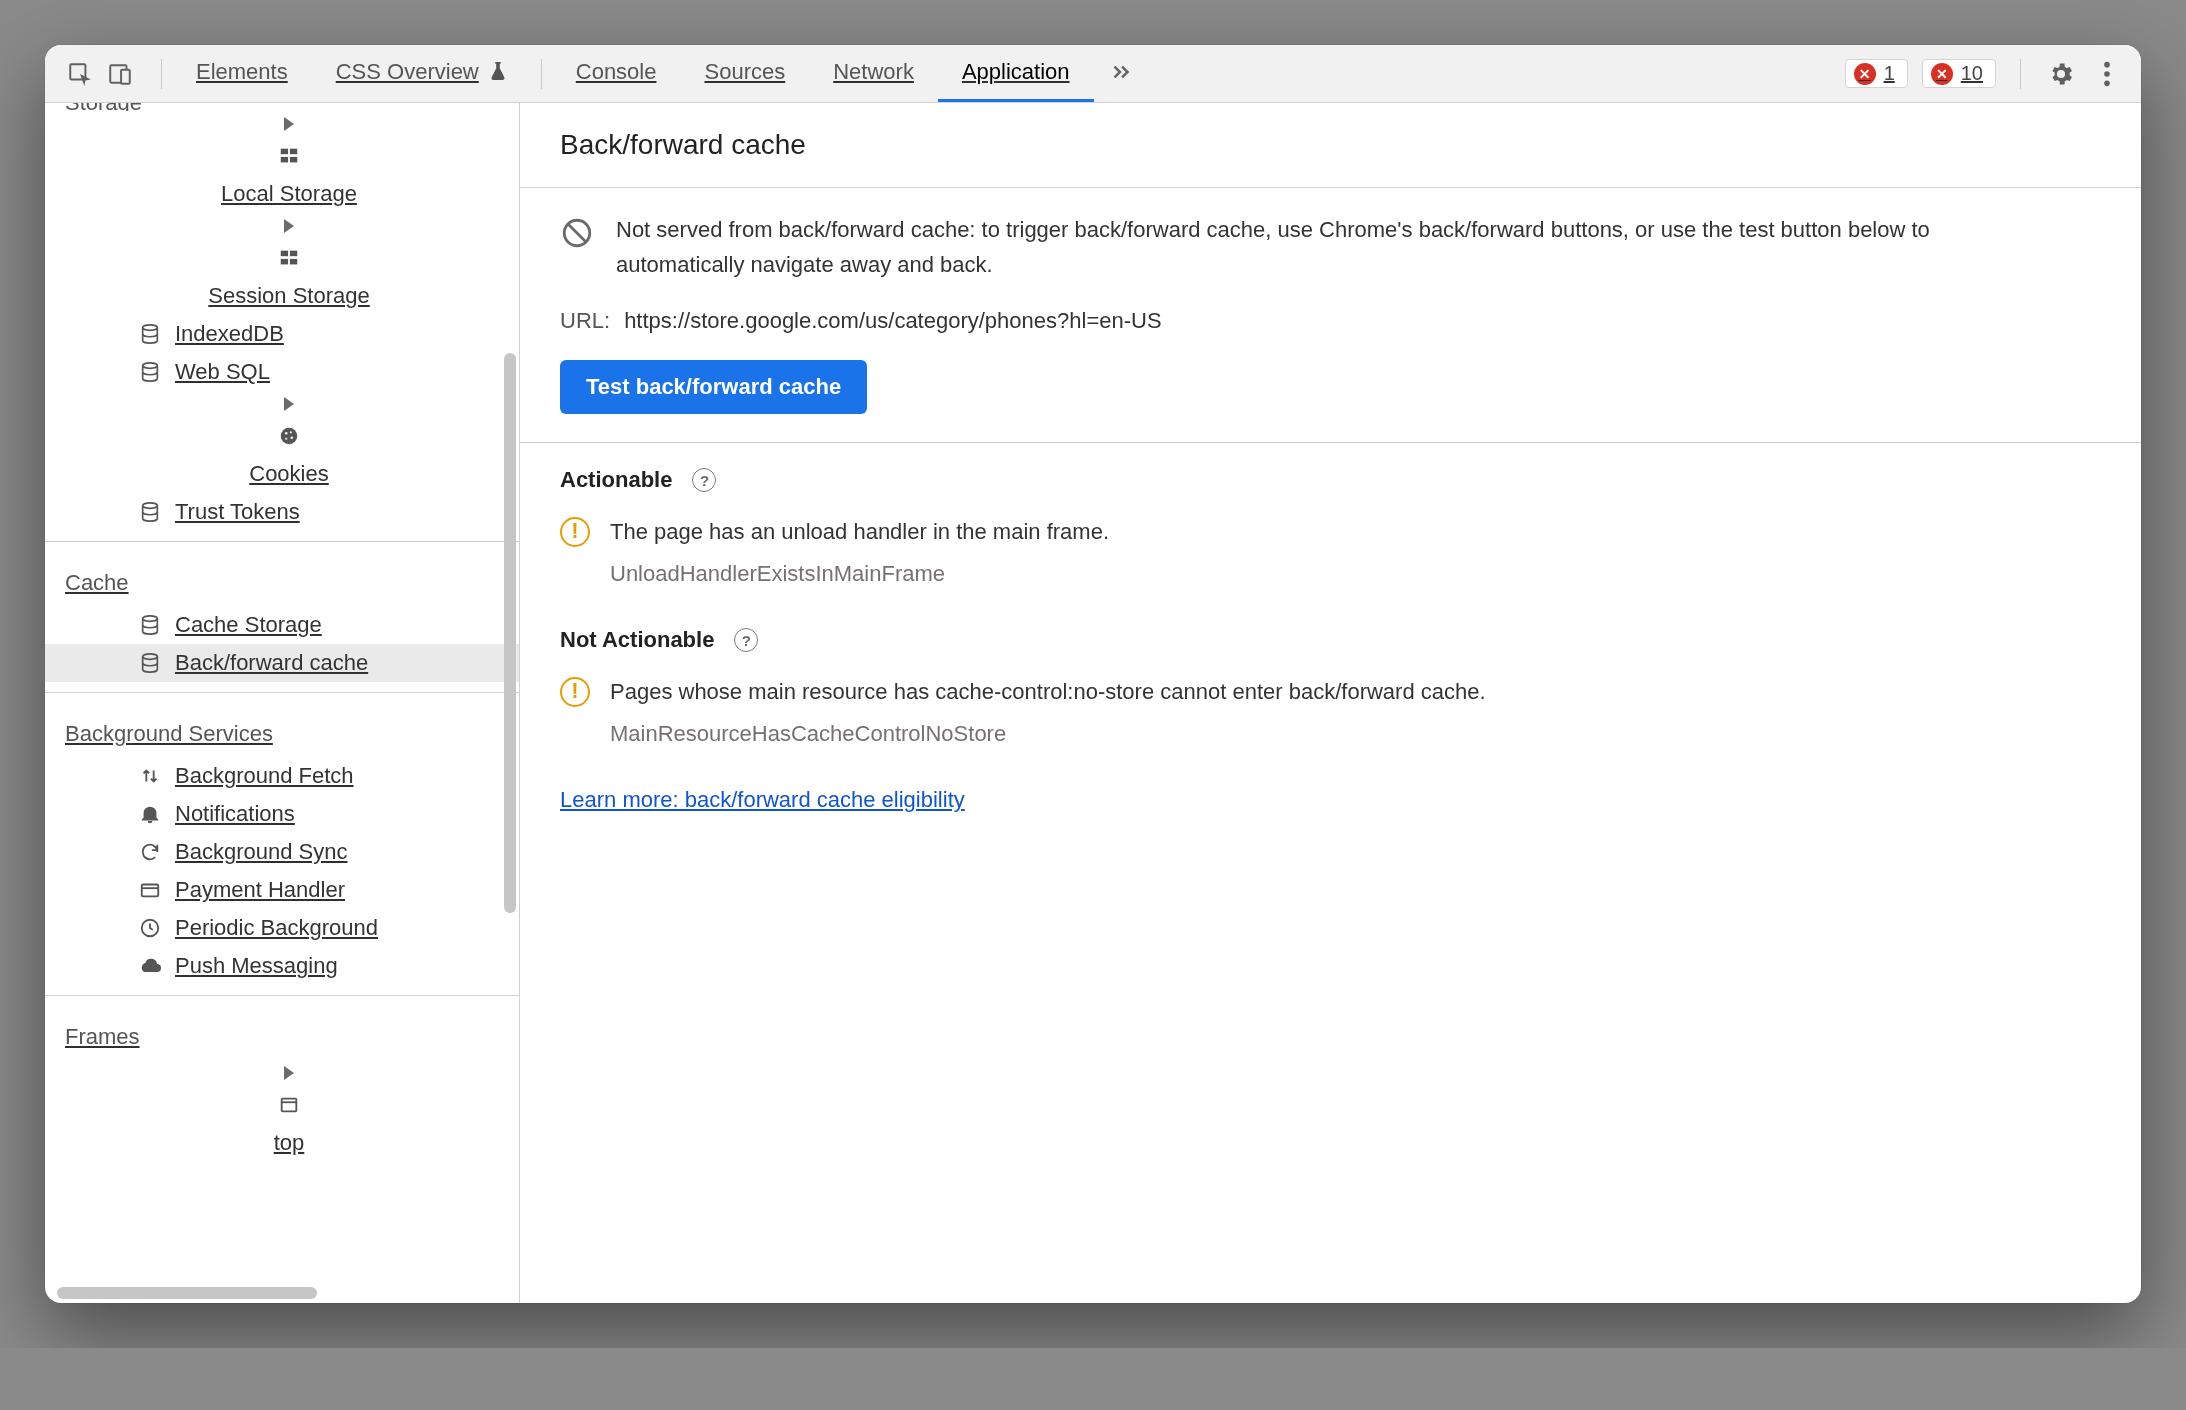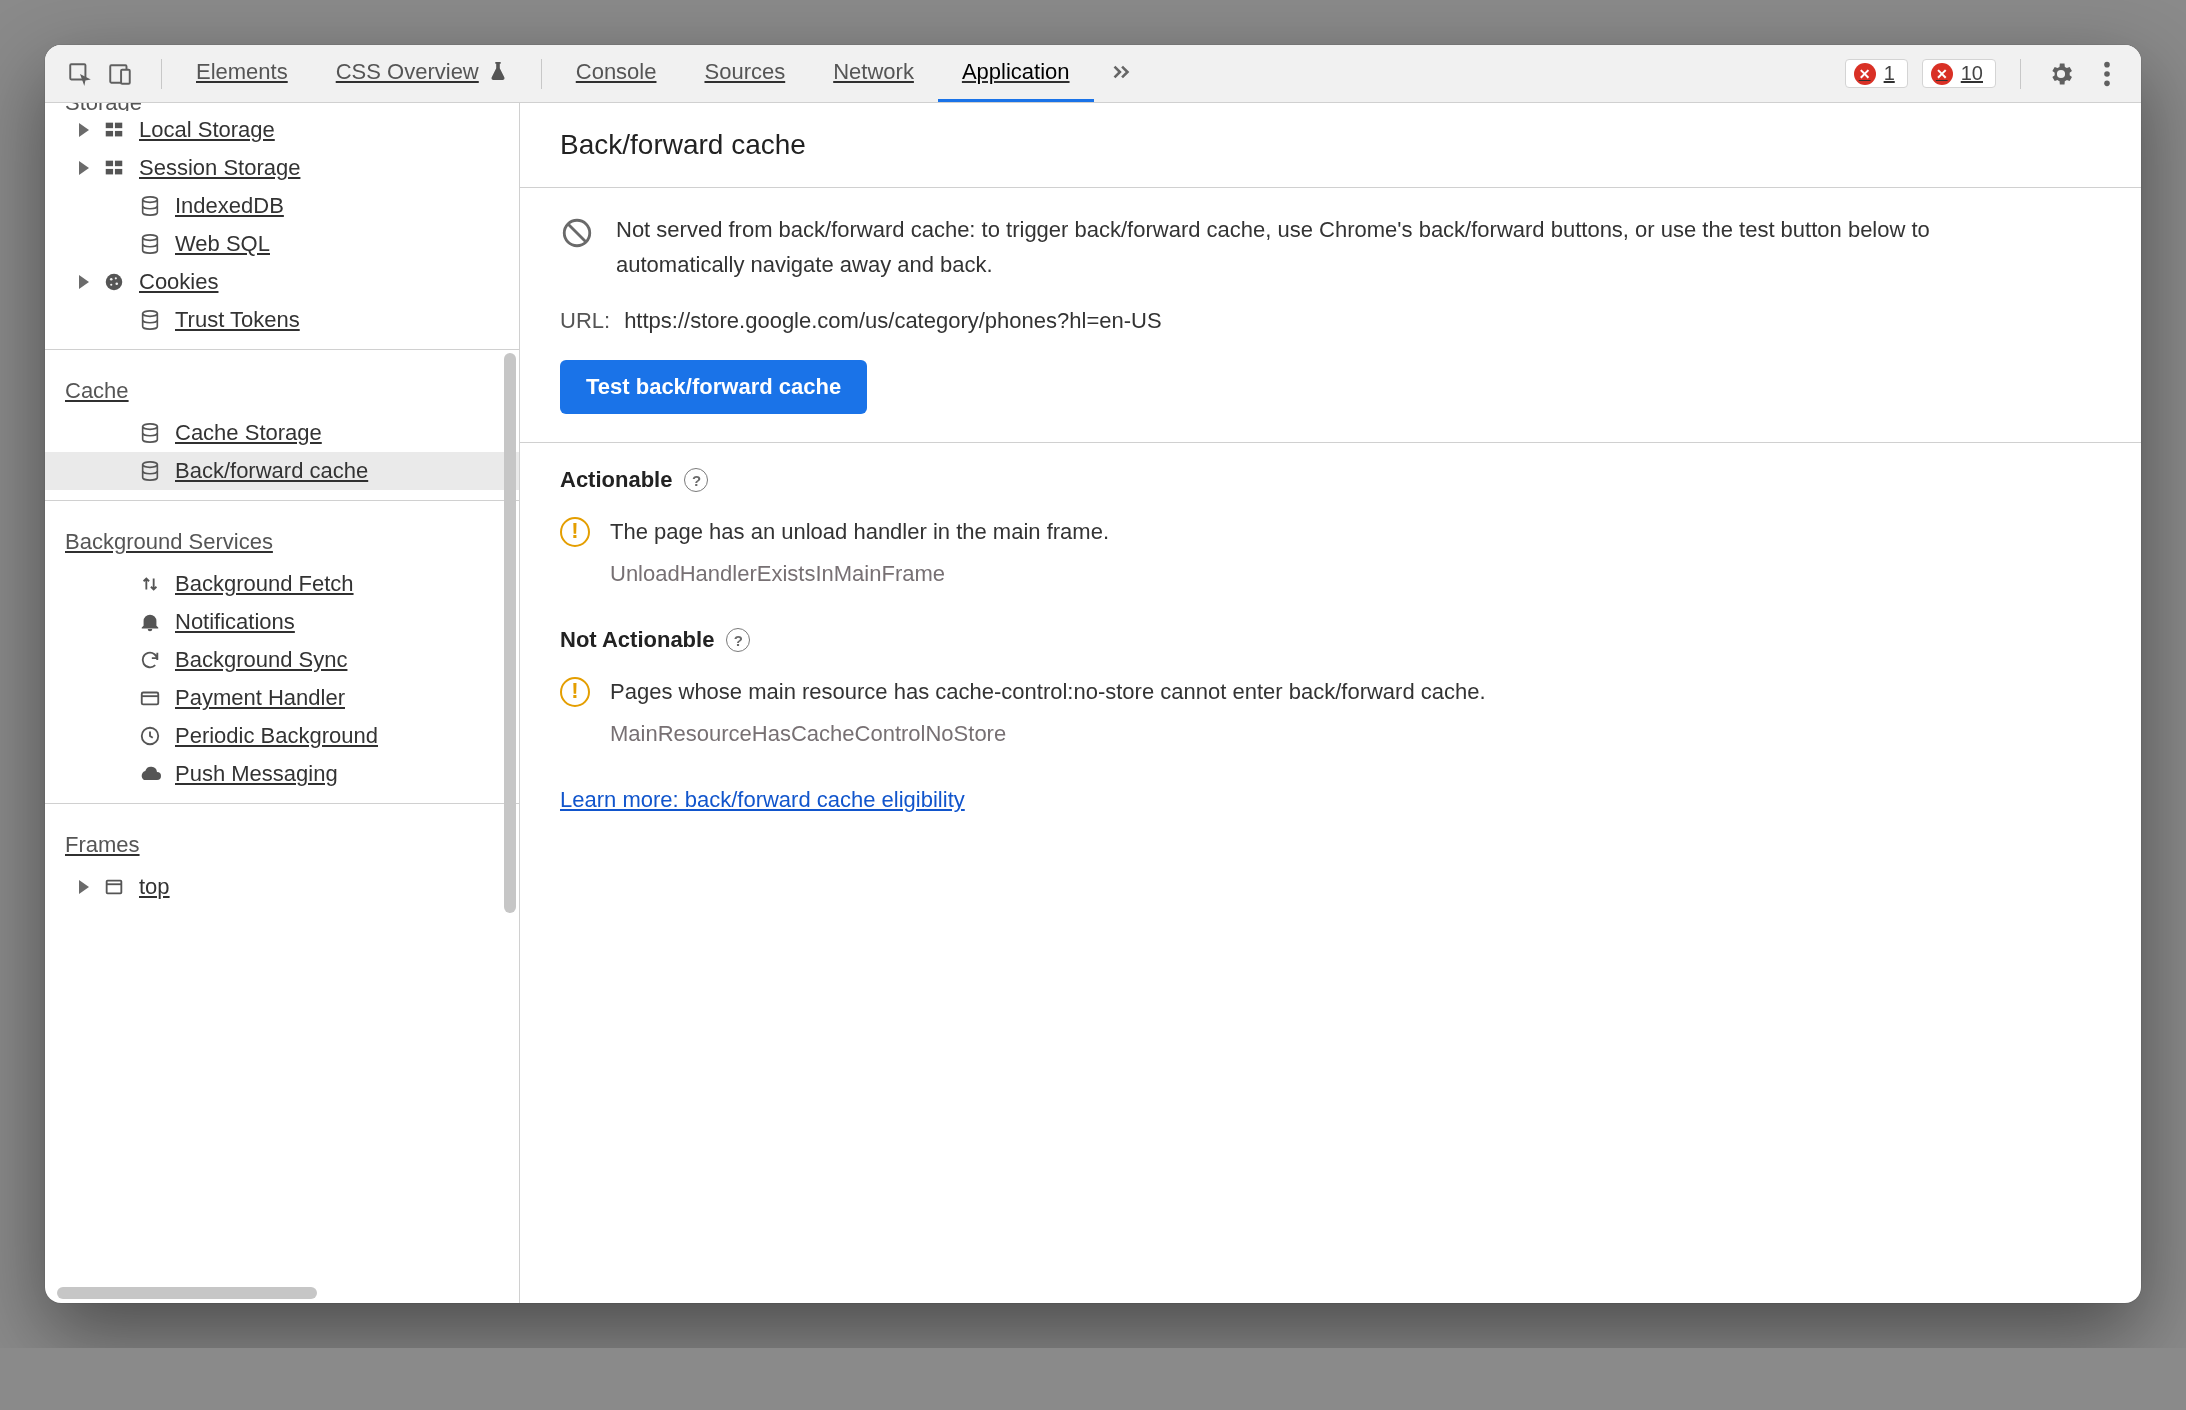--- a/index.html
+++ b/index.html
@@ -94,21 +94,21 @@
     text-decoration:underline;
   }
   .sidebar-inner { flex:1; overflow:hidden; position:relative; }
   .group-title { font-size:22px; color:#555; padding:18px 20px 10px; }
   .tree-item {
     display:flex; align-items:center; gap:12px;
     padding:6px 20px 6px 34px; font-size:22px; color:#333; cursor:pointer;
     white-space:nowrap;
   }
   .tree-item.indent { padding-left:92px; }
-  .tree-item.branch { padding-left:34px; }
+  .tree-item.branch { padding-left:34px;flex-direction:column; }
   .tree-item.selected { background:var(--selected); }
   .tri { width:0; height:0; border-left:10px solid #6b6b6b; border-top:7px solid transparent; border-bottom:7px solid transparent; }
   .ico { width:26px; height:26px; color:#555; display:flex; align-items:center; justify-content:center; flex:0 0 26px; }
   .group-sep { height:1px; background:var(--border); margin:10px 0; }
   .scrollbar-v {
     position:absolute; right:3px; top:130px; width:12px; height:900px;
     background:transparent;
   }
   .scrollbar-v .thumb { position:absolute; top:120px; width:12px; height:560px; background:#c6c6c6; border-radius:6px; }
   .scrollbar-h {
@@ -122,21 +122,21 @@
   .notice { display:flex; gap:22px; align-items:flex-start; }
   .notice .msg { font-size:22px; color:#333; line-height:1.6; max-width:1400px;}
   .url-row { display:flex; gap:14px; font-size:22px; color:#333; margin-top:26px; }
   .url-row .lbl { color:#555; }
   .btn {
     margin-top:26px; display:inline-flex; align-items:center; justify-content:center;
     background:var(--blue-btn); color:#fff; font-size:22px; font-weight:600;
     border:none; border-radius:6px; padding:14px 26px; cursor:pointer;
   }
   .section { padding:24px 40px 10px; }
-  .sec-title { display:flex; align-items:center; gap:12px; font-size:22px; font-weight:700; color:#222; margin-bottom:24px;}
+  .sec-title { display:flex; align-items:center; gap:20px; font-size:22px; font-weight:700; color:#222; margin-bottom:24px;}
   .issue { margin:10px 0 40px 0; }
   .issue-row { display:flex; gap:20px; align-items:center; font-size:22px; color:#333; }
   .issue-code { margin:14px 0 0 50px; font-size:22px; color:#777073; }
   .warn-ico {
     width:30px; height:30px; border:2.5px solid var(--yellow); border-radius:50%;
     display:flex; align-items:center; justify-content:center; color:var(--yellow);
     font-weight:800; flex:0 0 30px;
   }
   .warn-ico span { transform:translateY(-1px); }
   .help-ico {

